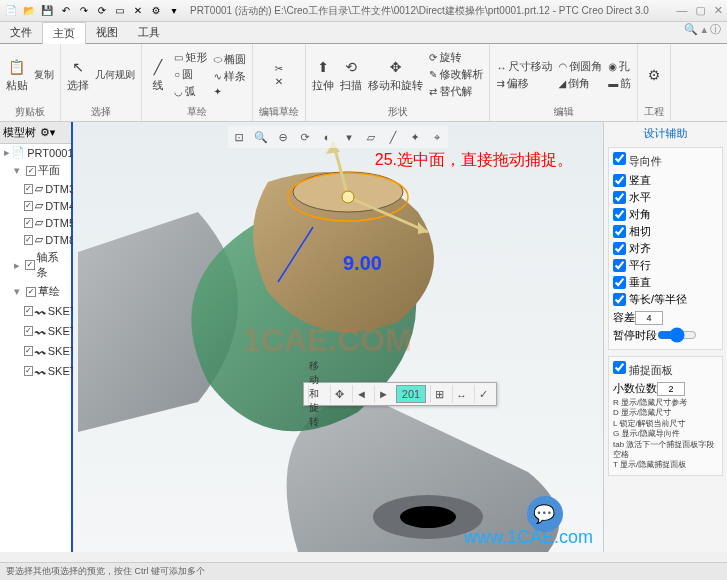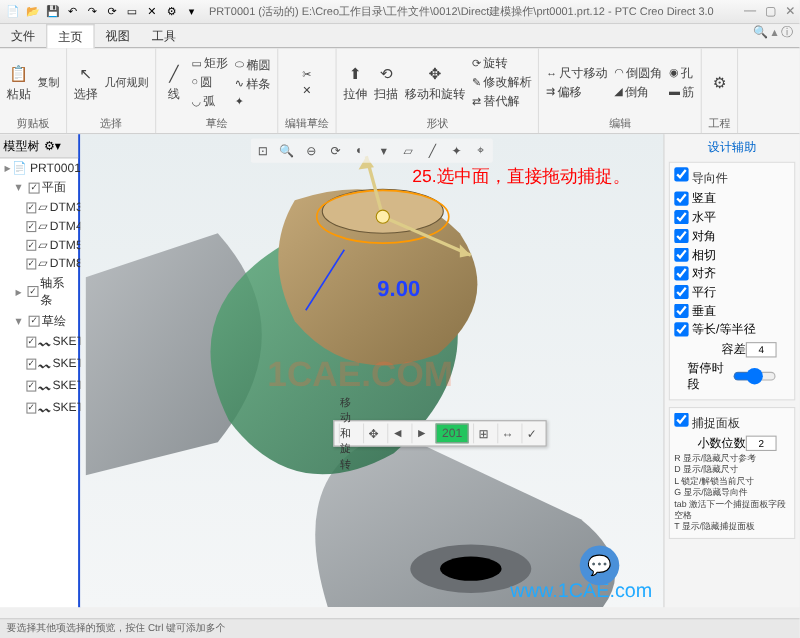--- a/index.html
+++ b/index.html
@@ -37,21 +37,21 @@
 .floatbar{position:absolute;top:260px;left:230px;background:#f4f4f4;border:1px solid #aaa;display:flex;align-items:center;gap:4px;padding:2px 4px;box-shadow:1px 1px 3px rgba(0,0,0,.2)}
 .floatbar .lbl{font-size:10px;color:#333;padding-right:4px}
 .floatbar span{width:18px;height:18px;font-size:11px;display:flex;align-items:center;justify-content:center;color:#555;border-left:1px solid #ddd}
 .watermark1{position:absolute;top:200px;left:170px;font-size:32px;color:rgba(255,100,50,.25);font-weight:bold;}
 .watermark2{position:absolute;bottom:4px;right:10px;font-size:18px;color:#22aaff;font-weight:normal}
 .sidepanel{width:124px;background:#f4f4f4;border-left:1px solid #ccc;padding:4px;font-size:10px}
 .sidepanel .title{text-align:center;color:#0066cc;font-size:11px;margin-bottom:6px}
 .sidepanel .sect{background:#fafafa;border:1px solid #ddd;margin-bottom:6px;padding:4px}
 .sidepanel .sh{font-size:10px;color:#333;margin-bottom:3px}
 .sidepanel .opt{display:flex;align-items:center;gap:3px;padding:1px 0;font-size:10px}
-.sidepanel .row{display:flex;align-items:center;justify-content:flex-end;font-size:10px;margin:2px 12px}
+.sidepanel .row{display:flex;align-items:center;justify-content:flex-start;font-size:10px;margin:2px 0}
 .sidepanel .num{width:28px;height:14px;border:1px solid #aaa;text-align:center;font-size:9px}
 .sidepanel .hints{font-size:8px;color:#444;line-height:1.3}
 .statusbar{height:18px;background:#e8e8e8;border-top:1px solid #ccc;font-size:9px;color:#666;padding:2px 6px;position:absolute;bottom:0;width:100%}
 svg.model{position:absolute;top:0;left:0;width:100%;height:100%}
 .chat-icon{position:absolute;bottom:20px;right:40px;width:36px;height:36px;border-radius:50%;background:#4a90d9;display:flex;align-items:center;justify-content:center;color:#fff;font-size:18px}
 </style>
 </head>
 <body>
 
 <div class="titlebar">
@@ -261,21 +261,21 @@
       <span>⌖</span>
     </div>
     <div class="annotation">25.选中面，直接拖动捕捉。</div>
     <div class="dimension">9.00</div>
     <div class="watermark1">1CAE.COM</div>
     <div class="floatbar">
       <span class="lbl">移动和旋转</span>
       <span>✥</span>
       <span>◄</span>
       <span>►</span>
-      <span style="width:30px;border:1px solid #999;background:#22c55e">201</span>
+      <span style="width:30px;border:1px solid #999;background:#5eead4">201</span>
       <span>⊞</span>
       <span>↔</span>
       <span>✓</span>
     </div>
     <div class="watermark2">www.1CAE.com</div>
     <div class="chat-icon">💬</div>
   </div>
 
   <div class="sidepanel">
     <div class="title">设计辅助</div>

